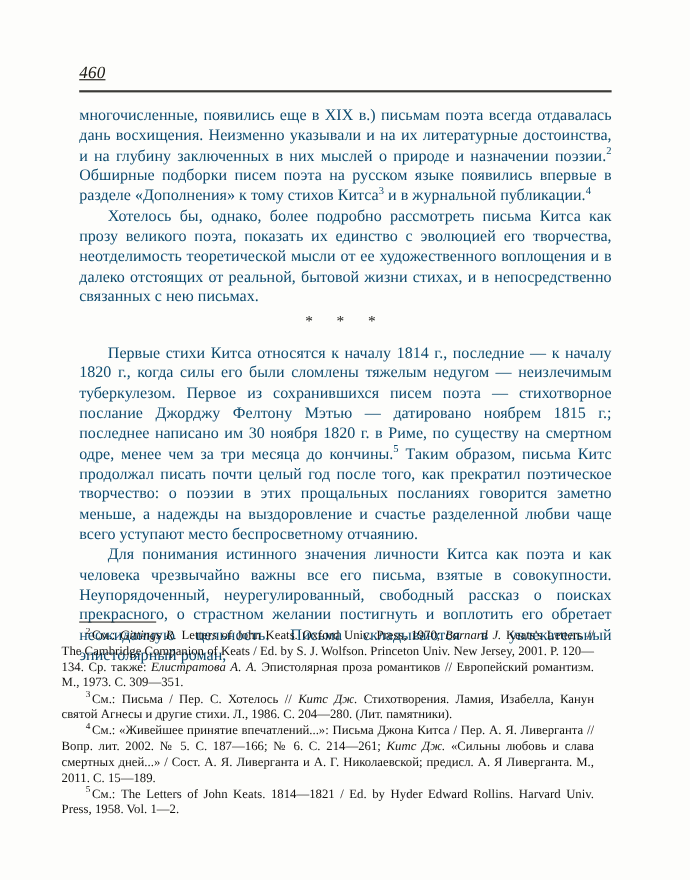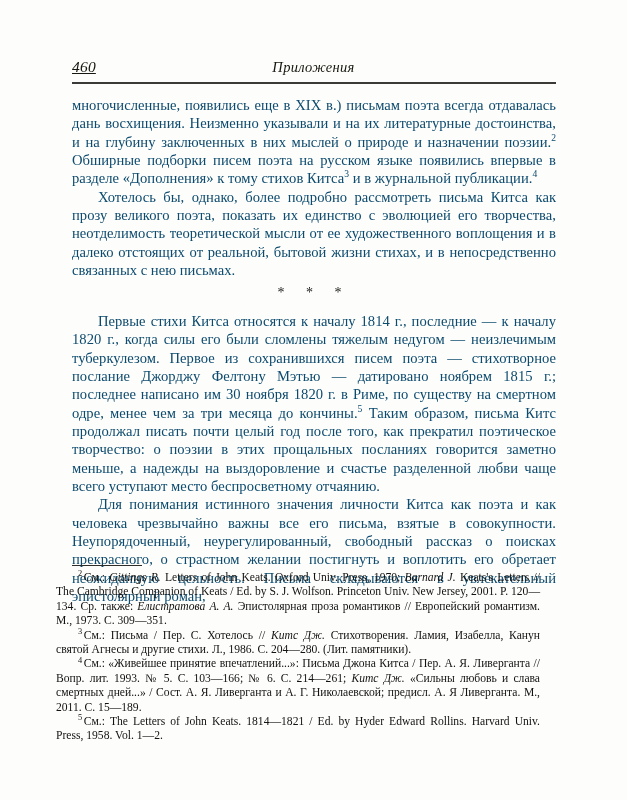--- a/index.html
+++ b/index.html
@@ -146,37 +146,36 @@
   }
   .it { font-style: italic; }
 </style>
 </head>
 <body>
 
 <div class="page">
 
   <div class="running-head">
     <span class="folio">460</span>
-    <span class="head-title">Приложения</span>
   </div>
   <div class="head-rule"></div>
 
   <div class="body-block" id="body-upper">
       <p class="para"><span>многочисленные, появились еще в XIX в.) письмам поэта всегда отдавалась дань восхищения. Неизменно указывали и на их литературные достоинства, и на глубину заключенных в них мыслей о природе и назначении поэзии.</span><sup class="fnref">2</sup><span> Обширные подборки писем поэта на русском языке появились впервые в разделе «Дополнения» к тому стихов Китса</span><sup class="fnref">3</sup><span> и в журнальной публикации.</span><sup class="fnref">4</sup></p>
       <p class="para indent"><span>Хотелось бы, однако, более подробно рассмотреть письма Китса как прозу великого поэта, показать их единство с эволюцией его творчества, неотделимость теоретической мысли от ее художественного воплощения и в далеко отстоящих от реальной, бытовой жизни стихах, и в непосредственно связанных с нею письмах.</span></p>
     </div>
 
   <div class="asterism">* * *</div>
 
   <div class="body-block-2" id="body-lower">
       <p class="para indent"><span>Первые стихи Китса относятся к началу 1814 г., последние — к началу 1820 г., когда силы его были сломлены тяжелым недугом — неизлечимым туберкулезом. Первое из сохранившихся писем поэта — стихотворное послание Джорджу Фелтону Мэтью — датировано ноябрем 1815 г.; последнее написано им 30 ноября 1820 г. в Риме, по существу на смертном одре, менее чем за три месяца до кончины.</span><sup class="fnref">5</sup><span> Таким образом, письма Китс продолжал писать почти целый год после того, как прекратил поэтическое творчество: о поэзии в этих прощальных посланиях говорится заметно меньше, а надежды на выздоровление и счастье разделенной любви чаще всего уступают место беспросветному отчаянию.</span></p>
       <p class="para indent"><span>Для понимания истинного значения личности Китса как поэта и как человека чрезвычайно важны все его письма, взятые в совокупности. Неупорядоченный, неурегулированный, свободный рассказ о поисках прекрасного, о страстном желании постигнуть и воплотить его обретает неожиданную цельность. Письма складываются в увлекательный эпистолярный роман,</span></p>
     </div>
 
   <div class="fn-rule"></div>
   <div class="footnotes" id="footnote-block">
       <p class="fn"><sup>2</sup><span>См.: </span><span class="it">Gittings R.</span><span> Letters of John Keats. Oxford Univ. Press, 1970; </span><span class="it">Barnard J.</span><span> Keats's Letters // The Cambridge Companion of Keats / Ed. by S. J. Wolfson. Princeton Univ. New Jersey, 2001. P. 120—134. Ср. также: </span><span class="it">Елистратова А. А.</span><span> Эпистолярная проза романтиков // Европейский романтизм. М., 1973. С. 309—351.</span></p>
       <p class="fn"><sup>3</sup><span>См.: Письма / Пер. С. Хотелось // </span><span class="it">Китс Дж.</span><span> Стихотворения. Ламия, Изабелла, Канун святой Агнесы и другие стихи. Л., 1986. С. 204—280. (Лит. памятники).</span></p>
-      <p class="fn"><sup>4</sup><span>См.: «Живейшее принятие впечатлений...»: Письма Джона Китса / Пер. А. Я. Ливерганта // Вопр. лит. 1993. № 5. С. 103—166; № 6. С. 214—261; </span><span class="it">Китс Дж.</span><span> «Сильны любовь и слава смертных дней...» / Сост. А. Я. Ливерганта и А. Г. Николаевской; предисл. А. Я Ливерганта. М., 2011. С. 15—189.</span></p>
+      <p class="fn"><sup>4</sup><span>См.: «Живейшее принятие впечатлений...»: Письма Джона Китса / Пер. А. Я. Ливерганта // Вопр. лит. 2002. № 5. С. 187—166; № 6. С. 214—261; </span><span class="it">Китс Дж.</span><span> «Сильны любовь и слава смертных дней...» / Сост. А. Я. Ливерганта и А. Г. Николаевской; предисл. А. Я Ливерганта. М., 2011. С. 15—189.</span></p>
       <p class="fn"><sup>5</sup><span>См.: The Letters of John Keats. 1814—1821 / Ed. by Hyder Edward Rollins. Harvard Univ. Press, 1958. Vol. 1—2.</span></p>
     </div>
 
 </div>
 
 </body></html>

